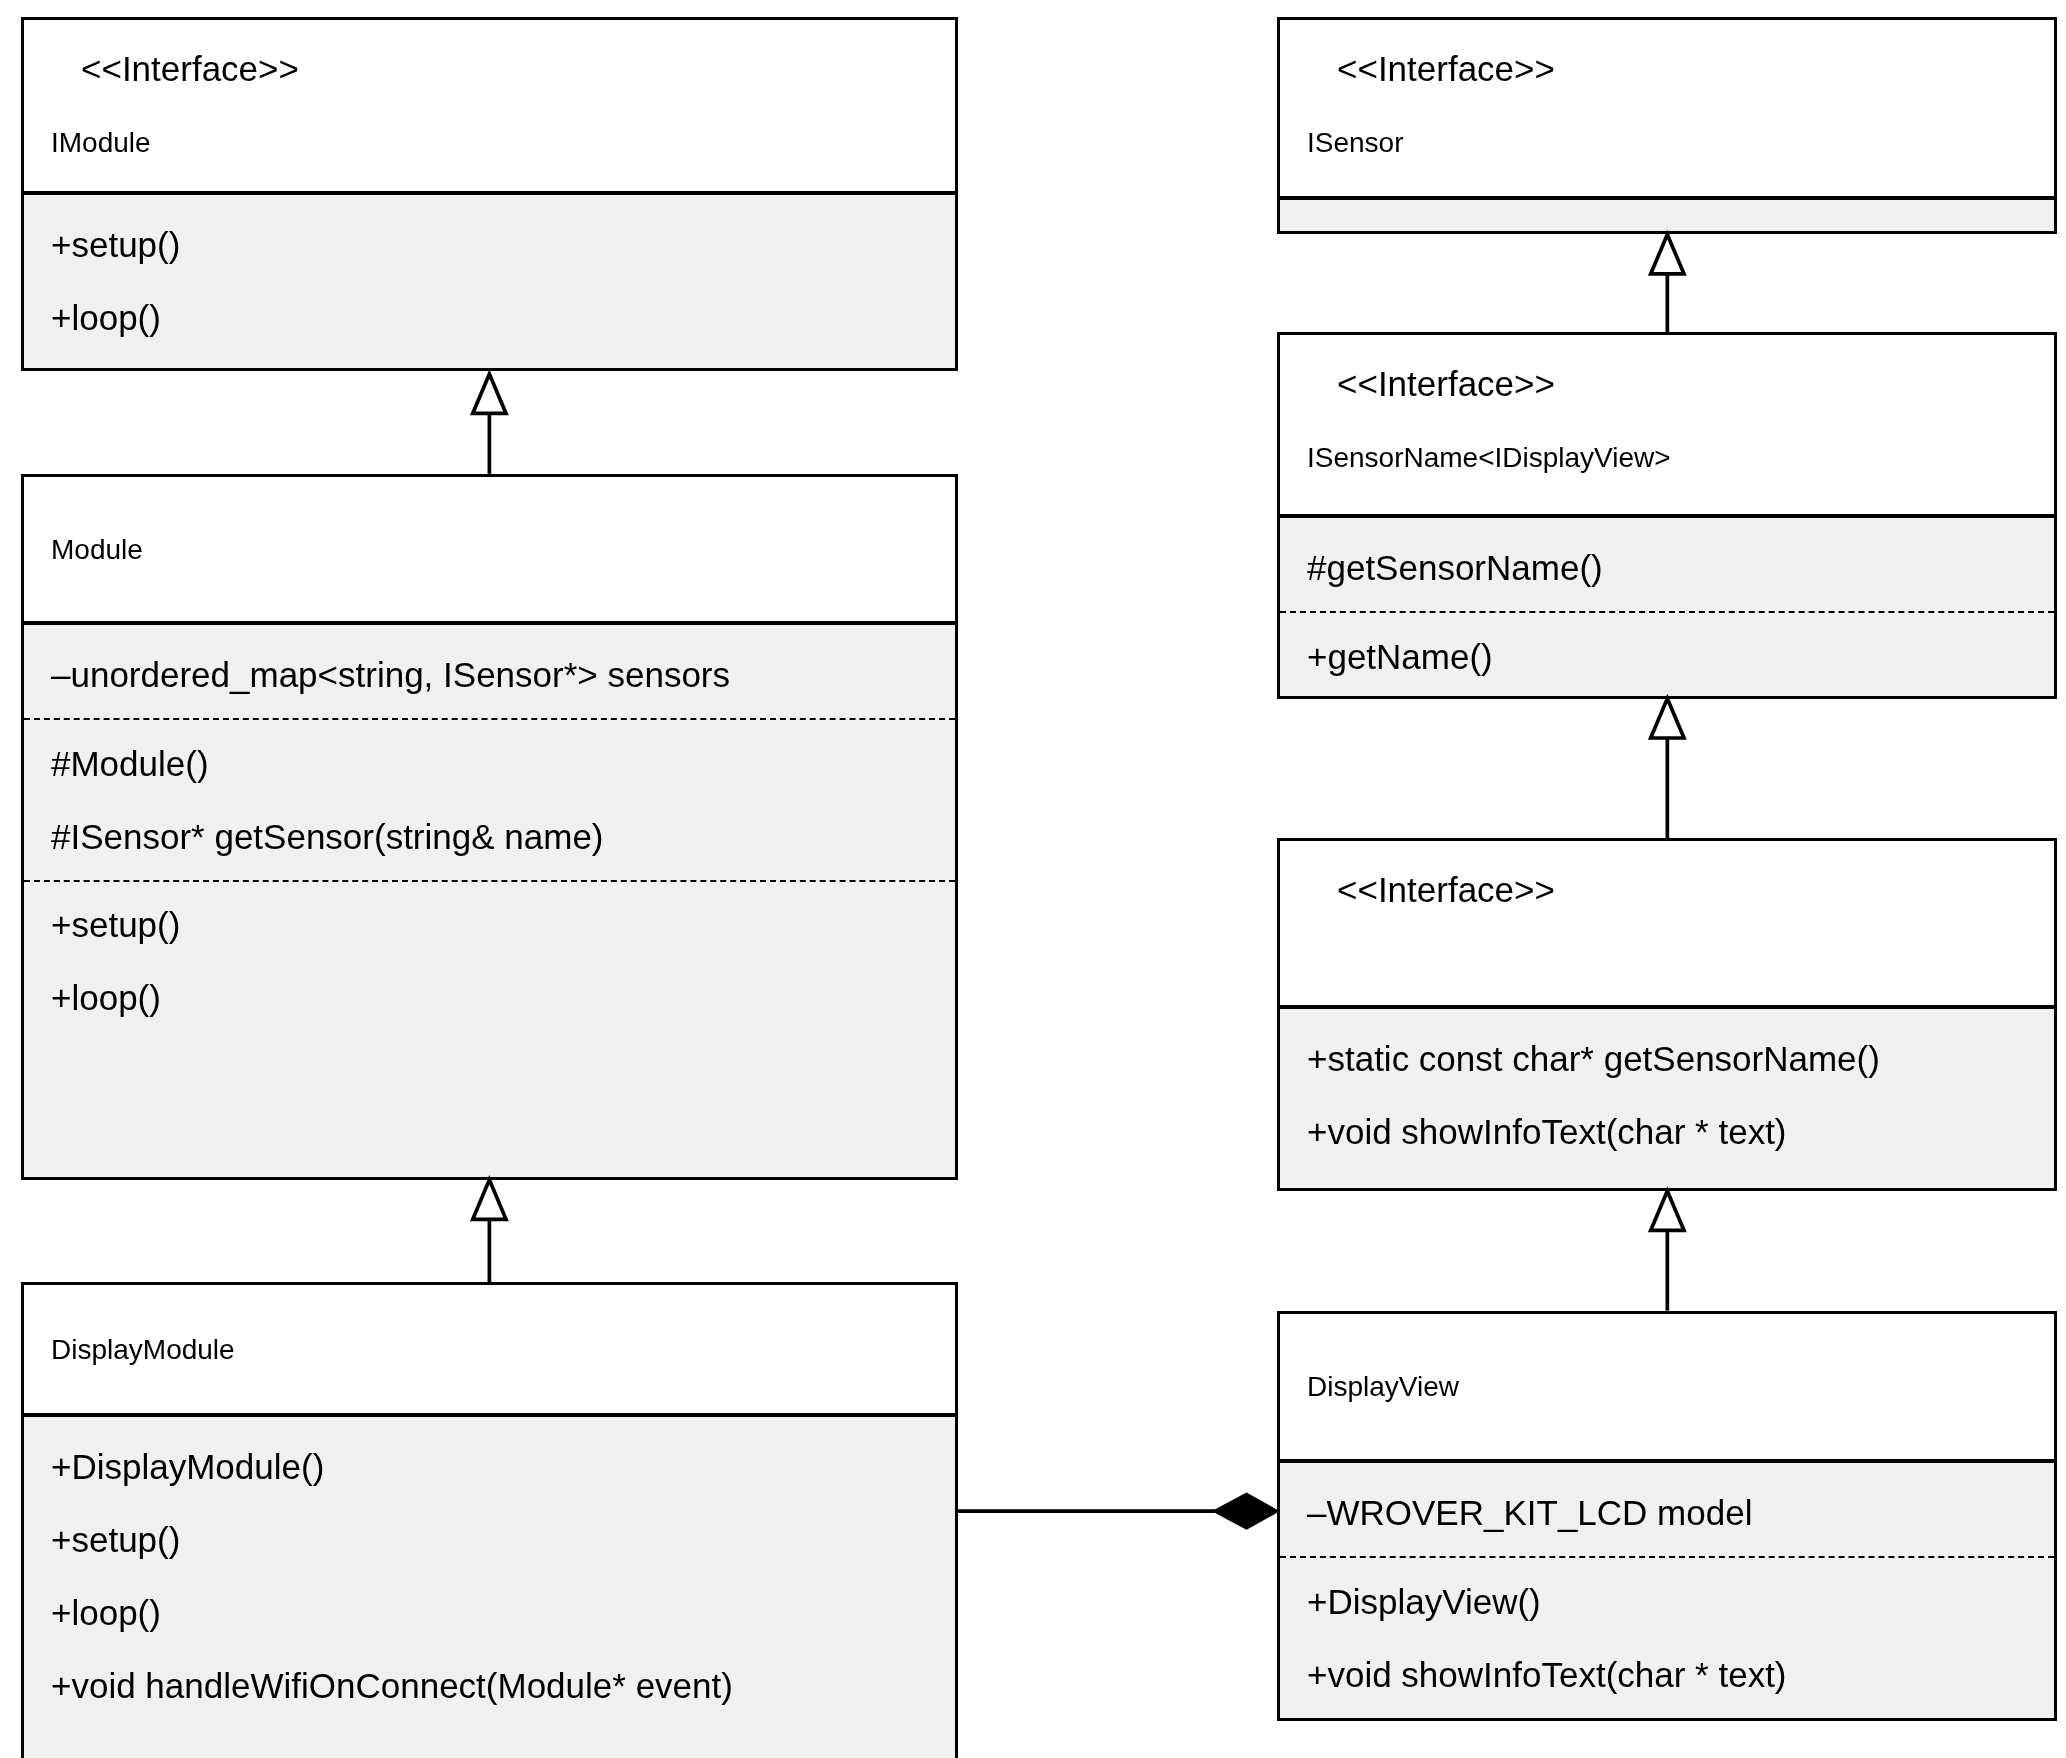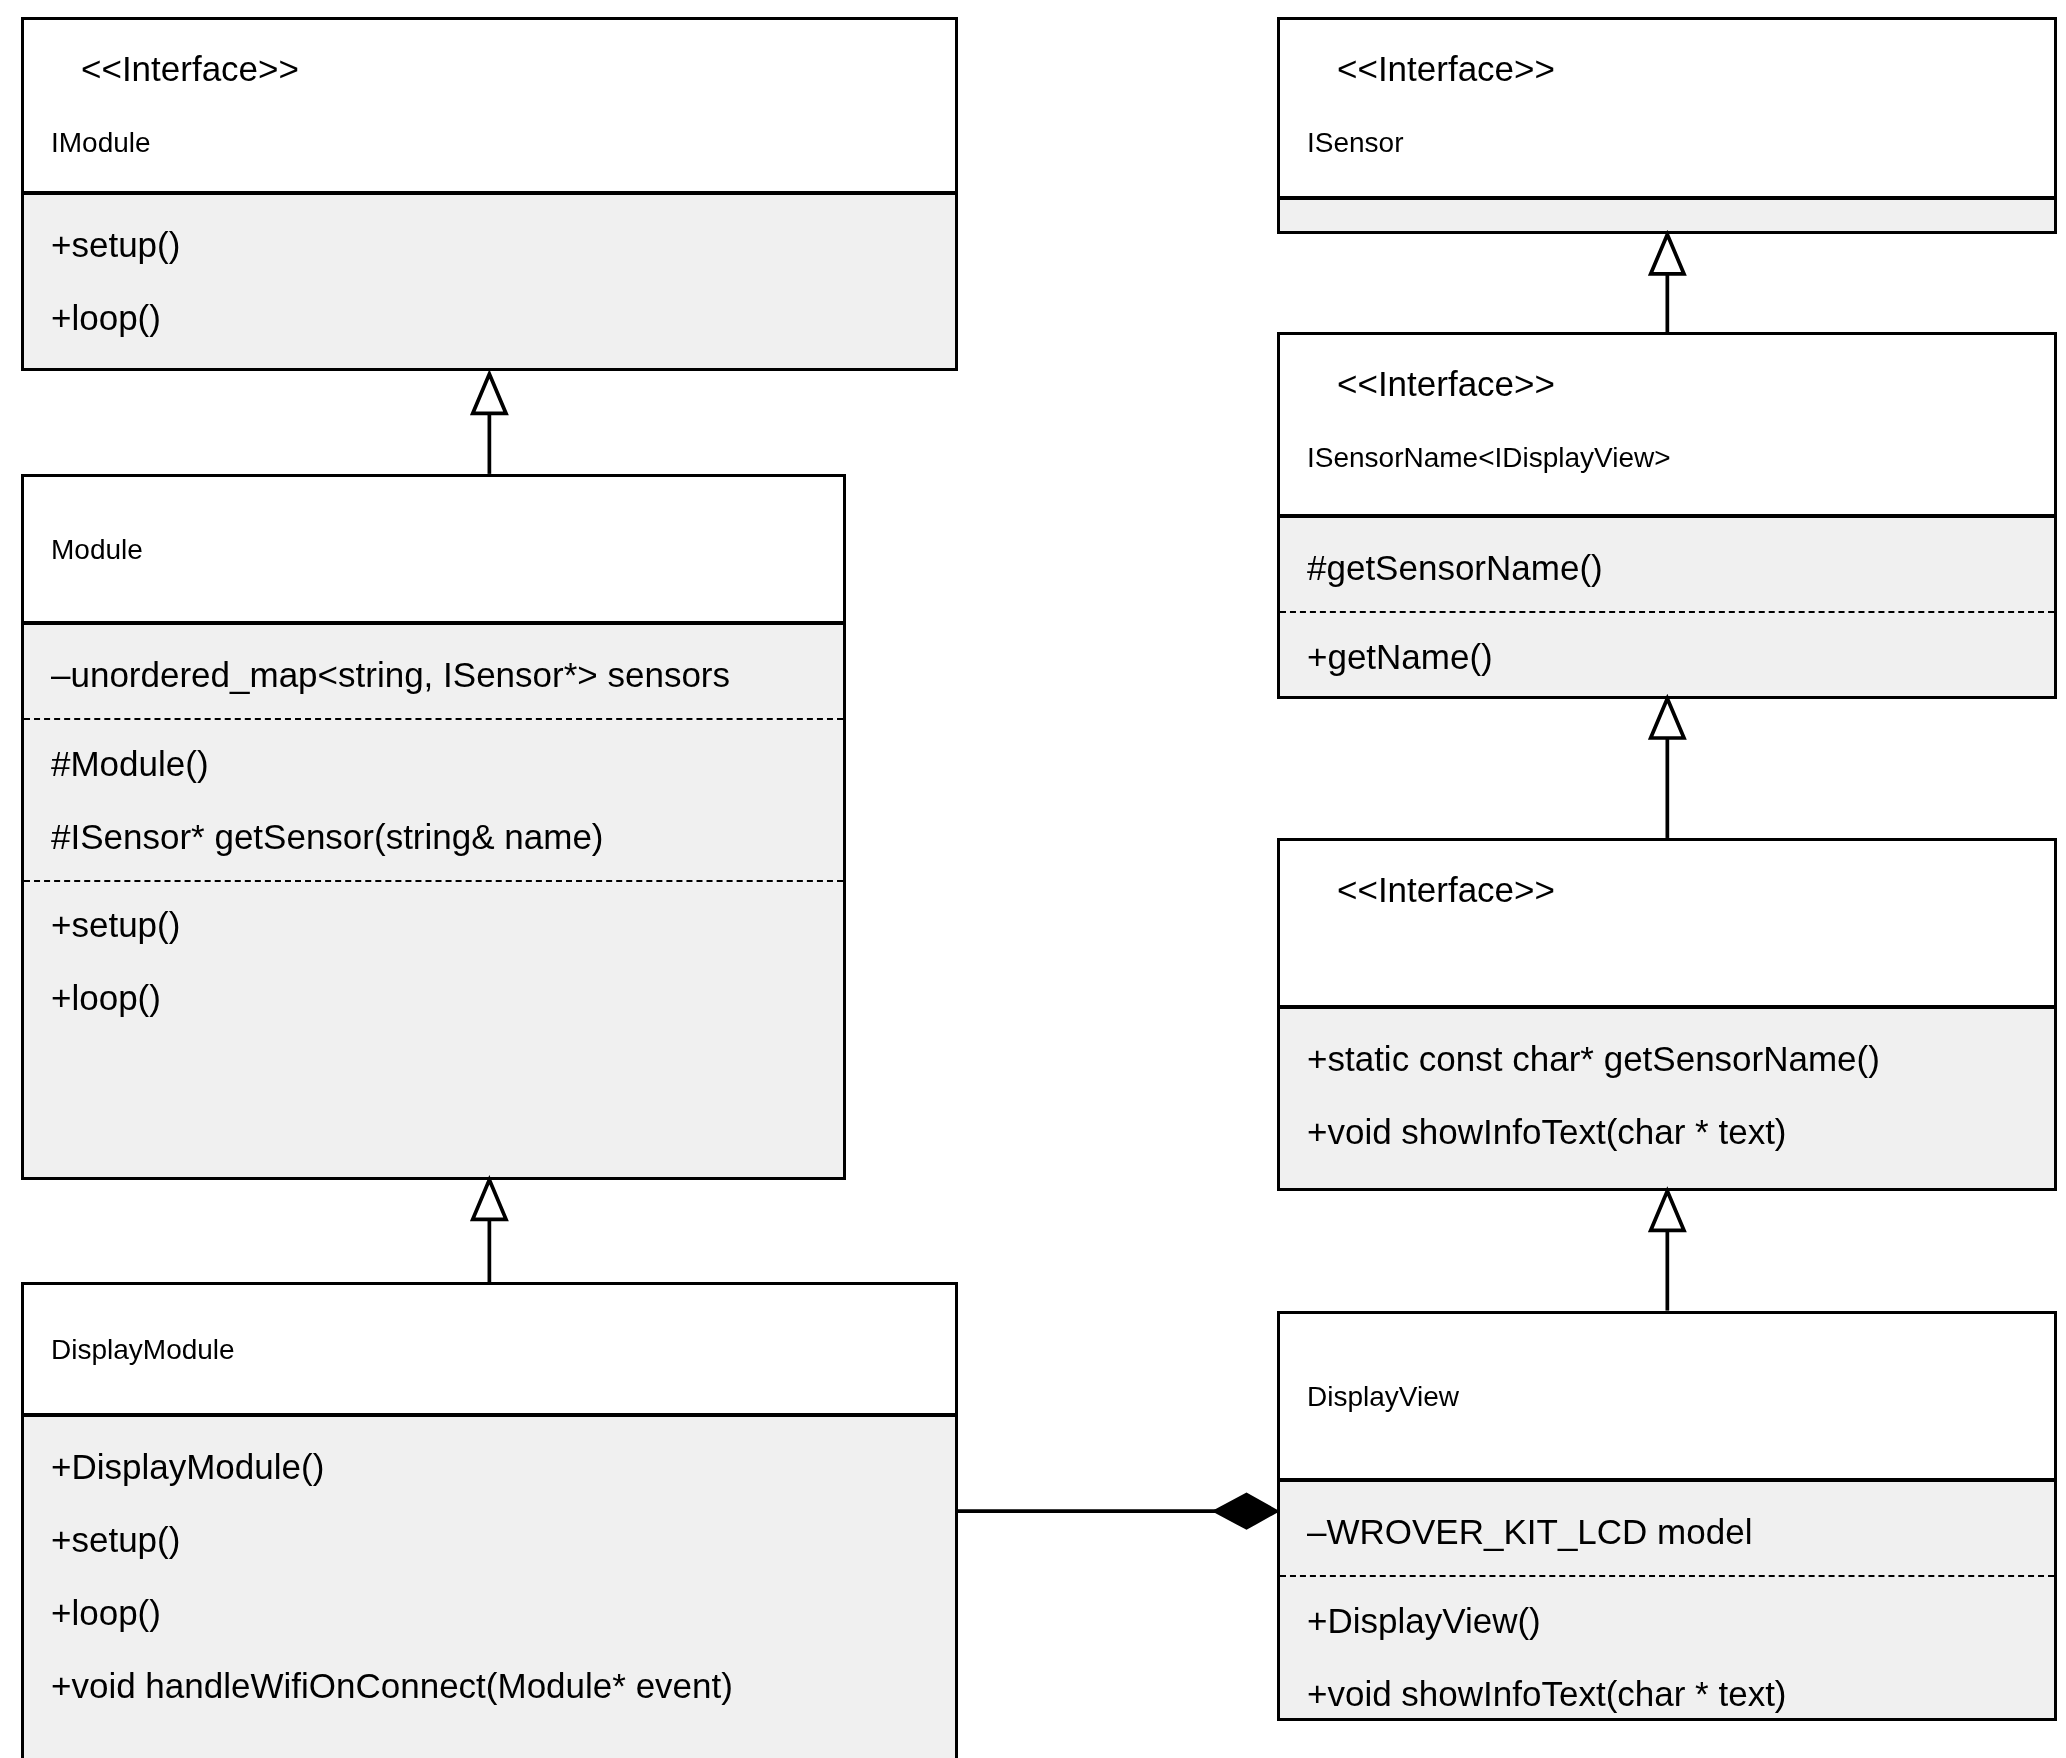--- a/index.html
+++ b/index.html
@@ -69,21 +69,21 @@
     <div class="uml-header" style="height:175px;">
       <div class="stereotype">&lt;&lt;Interface&gt;&gt;</div>
       <div class="class-name">IModule</div>
     </div>
     <div class="uml-body">
       <div class="row">+setup()</div>
       <div class="row">+loop()</div>
     </div>
   </div>
 
-  <div class="uml-box" style="left:21px; top:474px; width:825px; height:706px;">
+  <div class="uml-box" style="left:21px; top:474px; width:937px; height:706px;">
     <div class="uml-header center" style="height:148px;">
       <div class="class-name">Module</div>
     </div>
     <div class="uml-body">
       <div class="row">–unordered_map&lt;string, ISensor*&gt; sensors</div>
       <div class="dash"></div>
       <div class="row">#Module()</div>
       <div class="row">#ISensor* getSensor(string&amp; name)</div>
       <div class="dash"></div>
       <div class="row">+setup()</div>
@@ -127,21 +127,21 @@
     <div class="uml-header" style="height:168px;">
       <div class="stereotype">&lt;&lt;Interface&gt;&gt;</div>
     </div>
     <div class="uml-body">
       <div class="row">+static const char* getSensorName()</div>
       <div class="row">+void showInfoText(char * text)</div>
     </div>
   </div>
 
   <div class="uml-box" style="left:1277px; top:1311px; width:780px; height:410px;">
-    <div class="uml-header center" style="height:168px;">
+    <div class="uml-header center" style="height:149px;">
       <div class="class-name">DisplayView</div>
     </div>
     <div class="uml-body">
       <div class="row">–WROVER_KIT_LCD model</div>
       <div class="dash"></div>
       <div class="row">+DisplayView()</div>
       <div class="row">+void showInfoText(char * text)</div>
     </div>
   </div>
 

